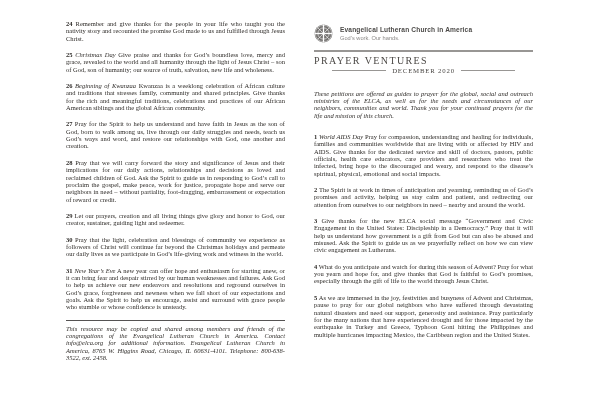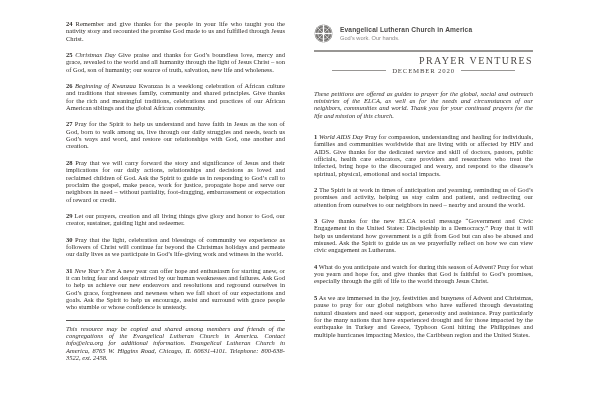--- a/index.html
+++ b/index.html
@@ -31,21 +31,21 @@
   .emblem{flex:0 0 19px;height:19px;display:block;}
   .logo-text{display:flex;flex-direction:column;}
   .org{
     font-family:"Liberation Sans",sans-serif;font-weight:bold;
     font-size:6.6px;line-height:7.5px;color:#4c4a48;letter-spacing:.15px;
   }
   .tagline{
     font-family:"Liberation Sans",sans-serif;
     font-size:5.7px;line-height:6.5px;color:#8b8987;margin-top:1px;
   }
-  .masthead{text-align:right;}
+  .masthead{text-align:left;}
   .mast-rule{height:1.6px;background:#989694;}
   .mast-title{
     font-size:10px;line-height:11px;letter-spacing:1.4px;
     color:#4b4845;margin-top:3px;white-space:nowrap;
   }
   .date-row{display:flex;align-items:center;justify-content:center;margin-top:1px;}
   .date-dash{width:54px;height:1.4px;background:#989694;}
   .mast-date{
     font-size:6.8px;line-height:8px;letter-spacing:.8px;
     color:#4b4845;margin:0 6px;white-space:nowrap;

